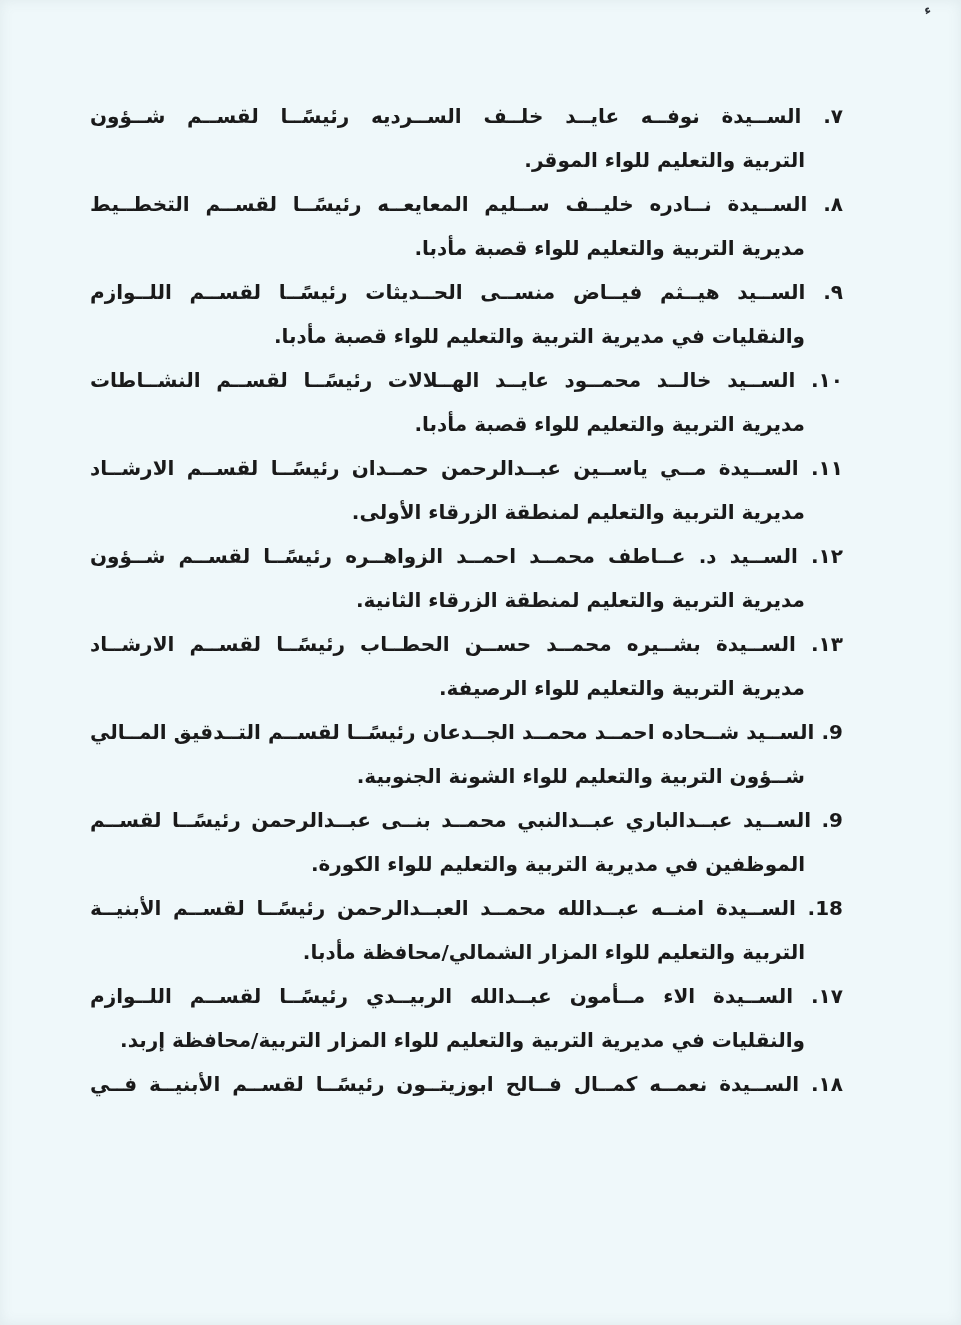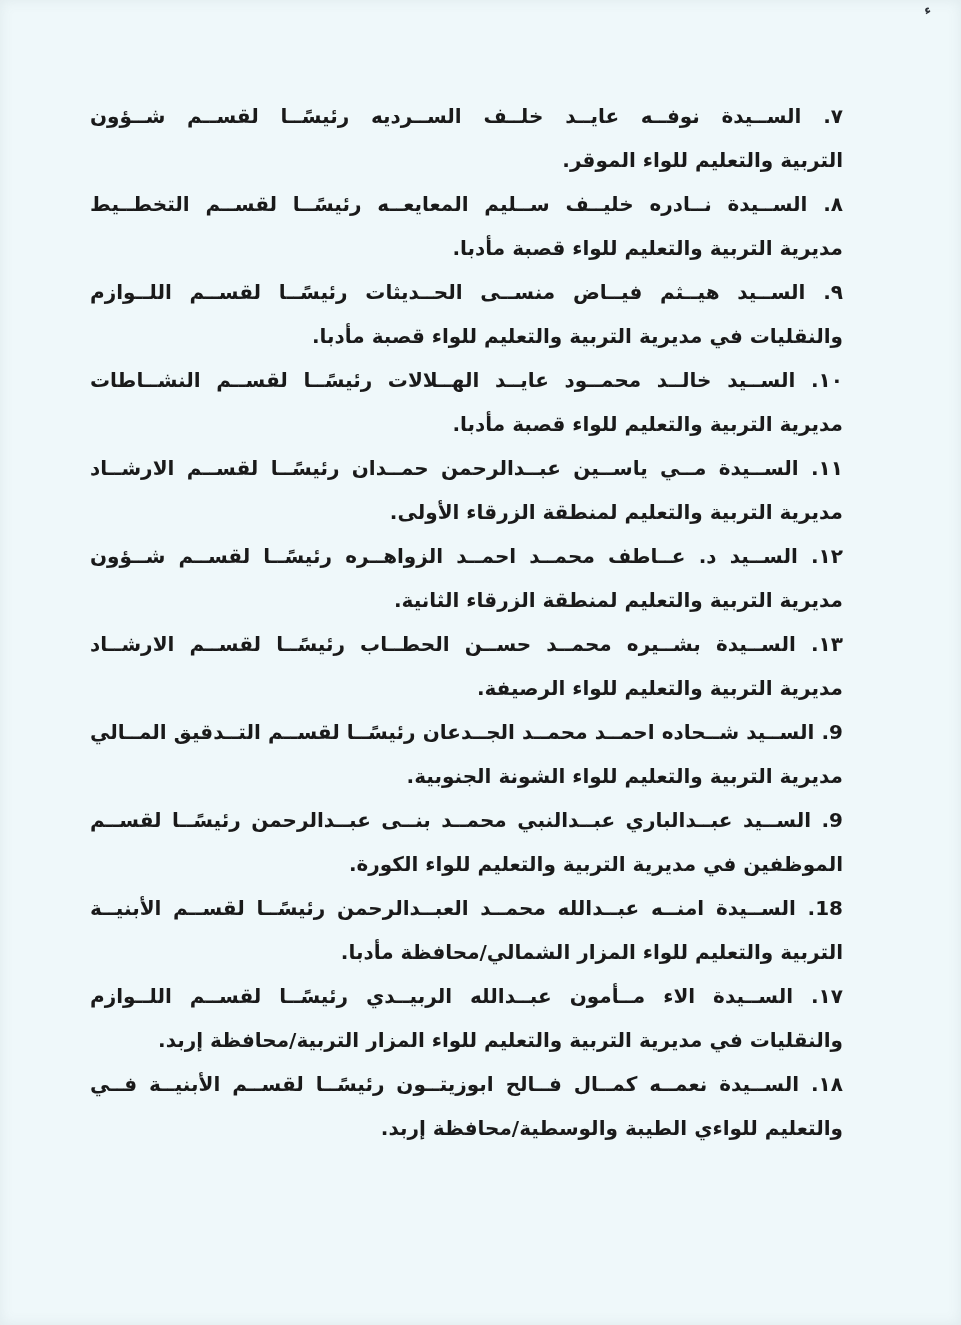--- a/index.html
+++ b/index.html
@@ -47,20 +47,21 @@
     overflow: hidden;
     text-align: justify;
     text-align-last: justify;
     -moz-text-align-last: justify;
     white-space: normal;
   }
   .l2 {
     line-height: 44px;
     height: 44px;
     overflow: hidden;
+    margin-right: 38px;
     text-align: right;
   }
   .num {
     white-space: nowrap;
   }
 </style>
 </head>
 <body style="background: rgb(239, 248, 250);">
 
 <div class="doc" style="color: rgb(26, 26, 26);">
@@ -97,36 +98,35 @@
     <div class="l2 txt2">مديرية التربية والتعليم لمنطقة الزرقاء الثانية.</div>
   </div>
 
   <div class="item">
     <div class="l1"><span class="num">١٣.</span> <span class="txt">الســيدة بشــيره محمــد حســن الحطــاب رئيسًــا لقســم الارشــاد التربــوي فــي</span></div>
     <div class="l2 txt2">مديرية التربية والتعليم للواء الرصيفة.</div>
   </div>
 
   <div class="item">
     <div class="l1"><span class="num">9.</span> <span class="txt">الســيد شــحاده احمــد محمــد الجــدعان رئيسًــا لقســم التــدقيق المــالي فــي</span></div>
-    <div class="l2 txt2">مديرية التربية والتعليم للواء الشونة الجنوبية.</div>
+    <div class="l2 txt2">شــؤون التربية والتعليم للواء الشونة الجنوبية.</div>
   </div>
 
   <div class="item">
     <div class="l1"><span class="num">9.</span> <span class="txt">الســيد عبــدالباري عبــدالنبي محمــد بنــى عبــدالرحمن رئيسًــا لقســم شــؤون</span></div>
     <div class="l2 txt2">الموظفين في مديرية التربية والتعليم للواء الكورة.</div>
   </div>
 
   <div class="item">
     <div class="l1"><span class="num">18.</span> <span class="txt">الســيدة امنــه عبــدالله محمــد العبــدالرحمن رئيسًــا لقســم الأبنيــة فــي مديريــة</span></div>
     <div class="l2 txt2">التربية والتعليم للواء المزار الشمالي/محافظة مأدبا.</div>
   </div>
 
   <div class="item">
     <div class="l1"><span class="num">١٧.</span> <span class="txt">الســيدة الاء مــأمون عبــدالله الربيــدي رئيسًــا لقســم اللــوازم والكتــب المدرســية</span></div>
     <div class="l2 txt2">والنقليات في مديرية التربية والتعليم للواء المزار التربية/محافظة إربد.</div>
   </div>
 
   <div class="item">
     <div class="l1"><span class="num">١٨.</span> <span class="txt">الســيدة نعمــه كمــال فــالح ابوزيتــون رئيسًــا لقســم الأبنيــة فــي مديريــة التربيــة</span></div>
-    <div class="l2 txt2">والتعليم للواءي الطيبة والوسطية/محافظة إربد.</div>
   </div>
 </div>
 </div>
 
 </body></html>

